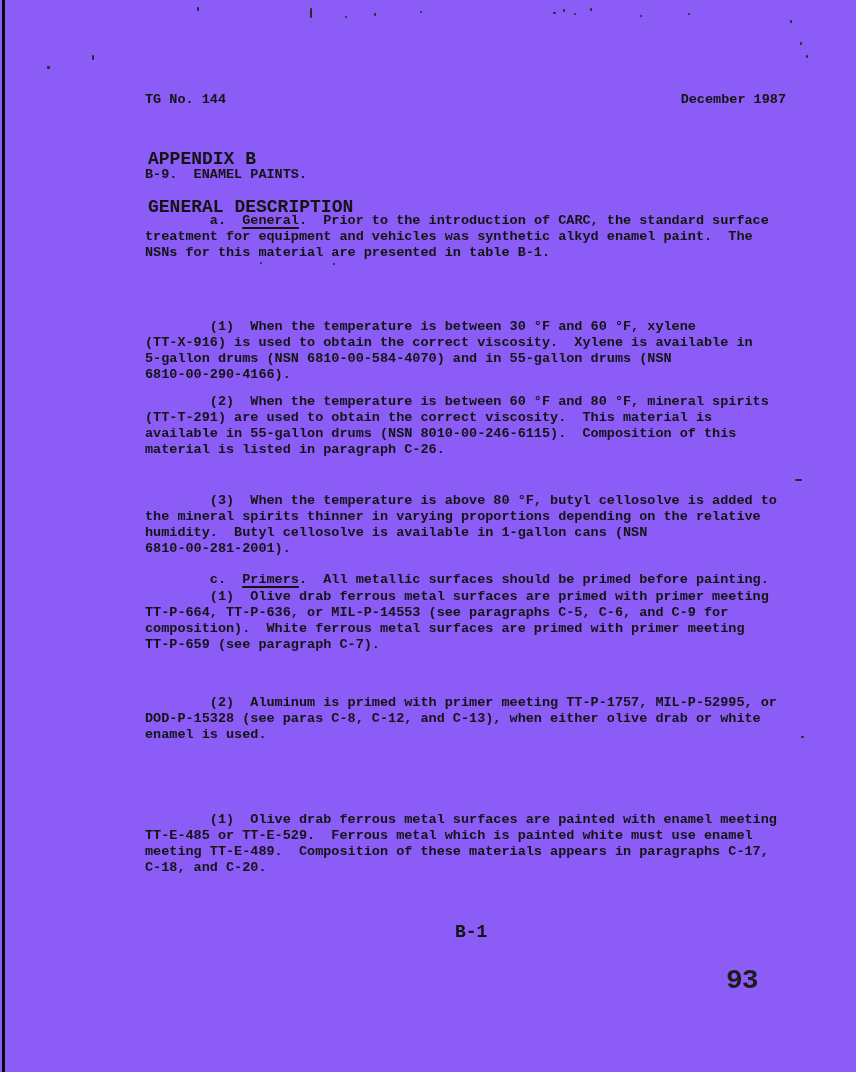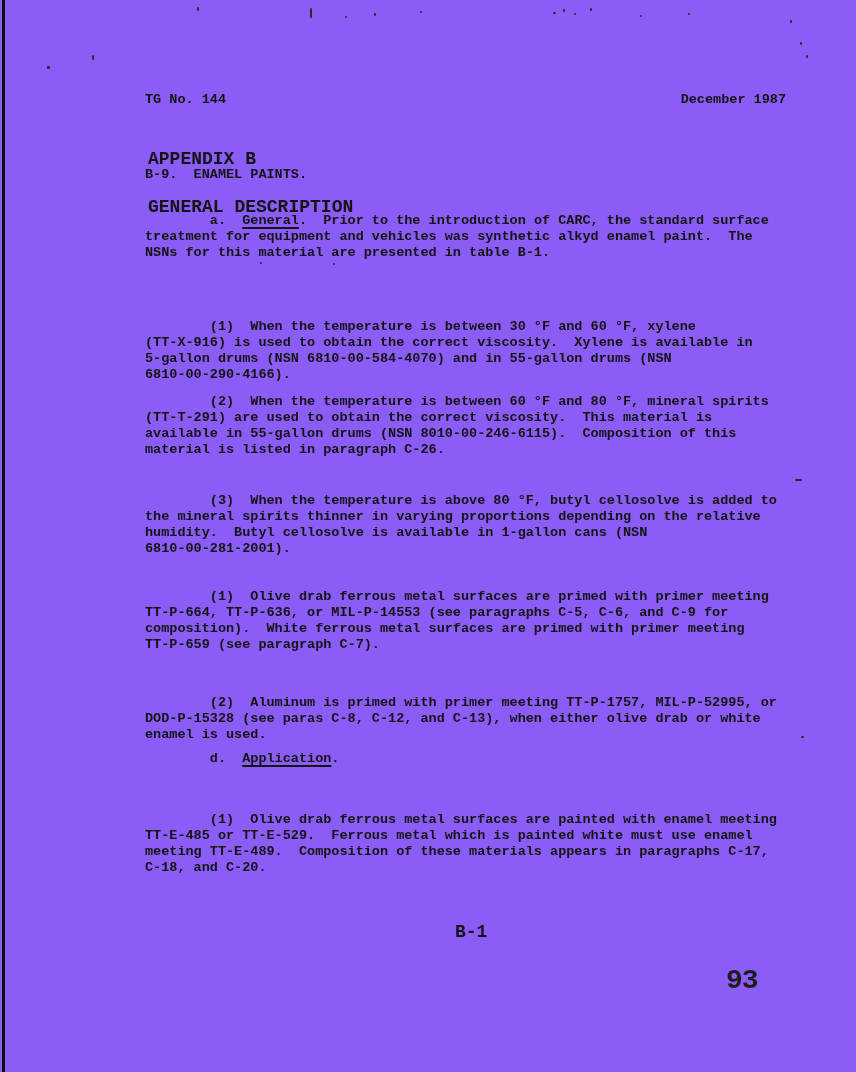--- a/index.html
+++ b/index.html
@@ -110,33 +110,33 @@
   <div class="para p-b2">        (2)  When the temperature is between 60 °F and 80 °F, mineral spirits
 (TT-T-291) are used to obtain the correct viscosity.  This material is
 available in 55-gallon drums (NSN 8010-00-246-6115).  Composition of this
 material is listed in paragraph C-26.</div>
 
   <div class="para p-b3">        (3)  When the temperature is above 80 °F, butyl cellosolve is added to
 the mineral spirits thinner in varying proportions depending on the relative
 humidity.  Butyl cellosolve is available in 1-gallon cans (NSN
 6810-00-281-2001).</div>
 
+  <div class="para p-c">
+    <span>    c.  </span><span class="u">Primers</span><span>.  All metallic surfaces should be primed before painting.</span>
+  </div>
 
   <div class="para p-c1">        (1)  Olive drab ferrous metal surfaces are primed with primer meeting
 TT-P-664, TT-P-636, or MIL-P-14553 (see paragraphs C-5, C-6, and C-9 for
 composition).  White ferrous metal surfaces are primed with primer meeting
 TT-P-659 (see paragraph C-7).</div>
 
   <div class="para p-c2">        (2)  Aluminum is primed with primer meeting TT-P-1757, MIL-P-52995, or
 DOD-P-15328 (see paras C-8, C-12, and C-13), when either olive drab or white
 enamel is used.</div>
 
-  <div class="para p-d">
-    <span>    d.  </span><span class="u">Application</span><span>.</span>
-  </div>
 
   <div class="para p-d1">        (1)  Olive drab ferrous metal surfaces are painted with enamel meeting
 TT-E-485 or TT-E-529.  Ferrous metal which is painted white must use enamel
 meeting TT-E-489.  Composition of these materials appears in paragraphs C-17,
 C-18, and C-20.</div>
 
   <div class="footer-label">B-1</div>
 
   <div class="scan-page-number">93</div>
 

